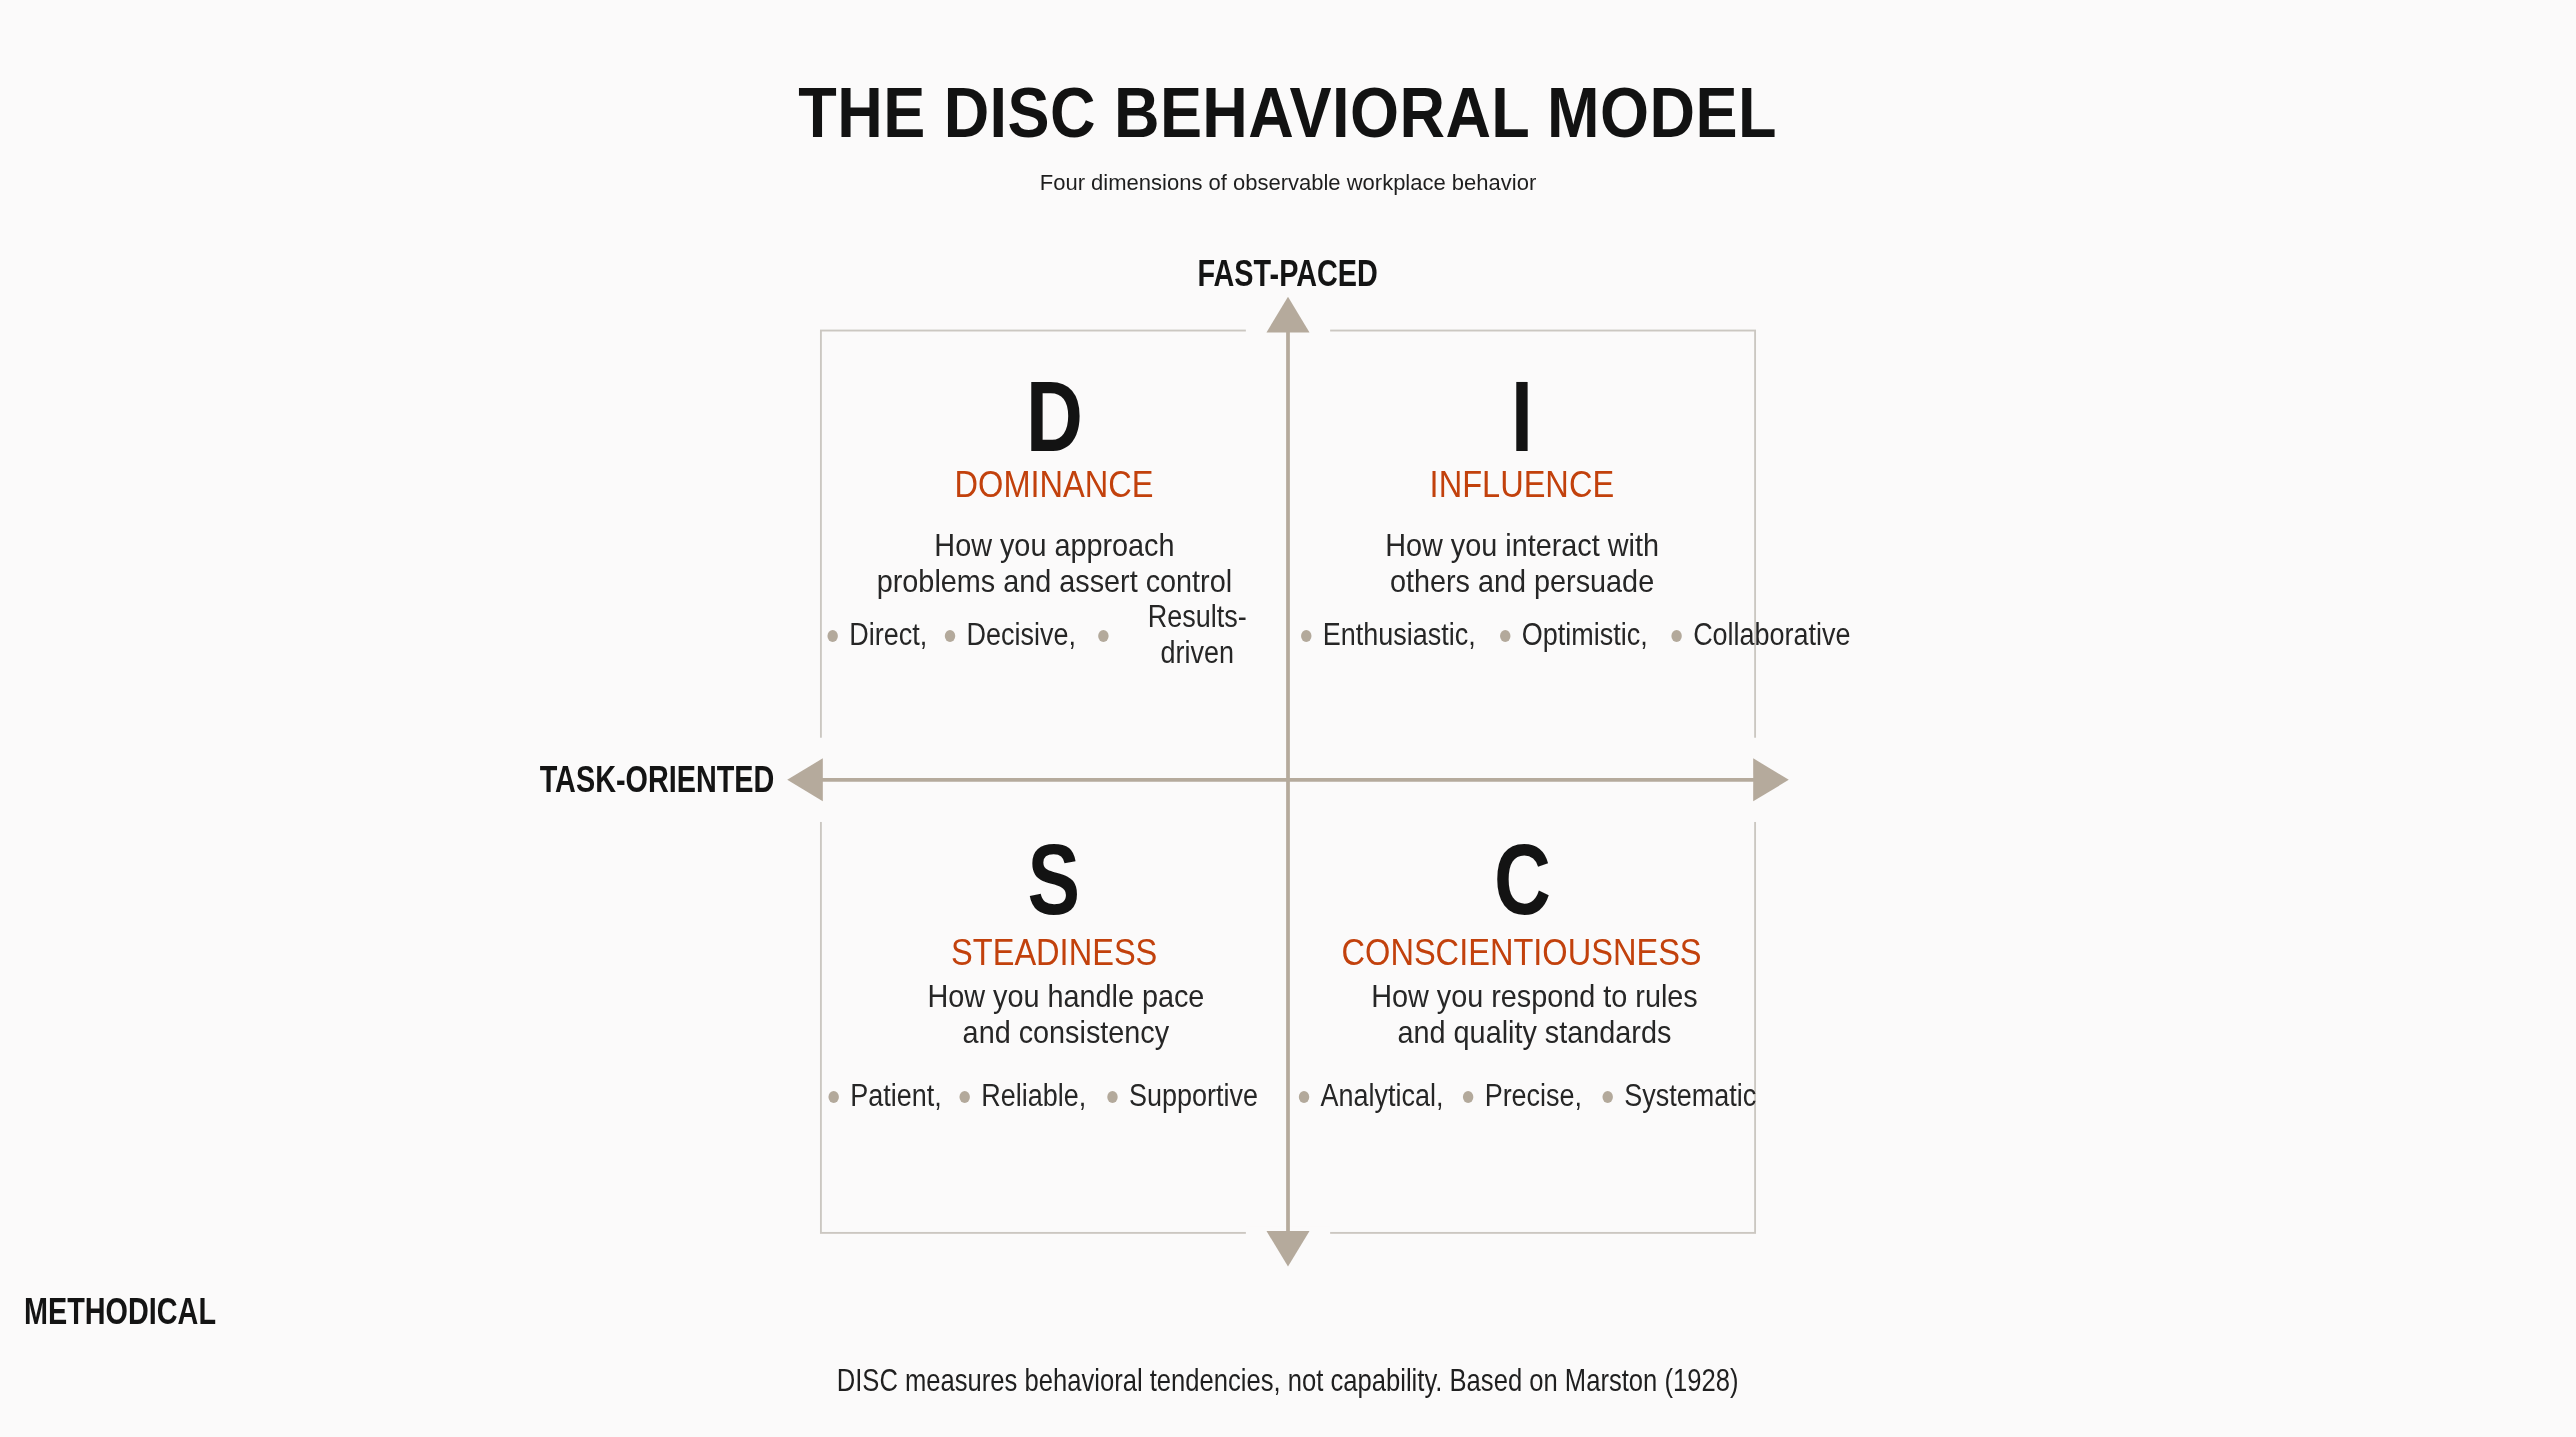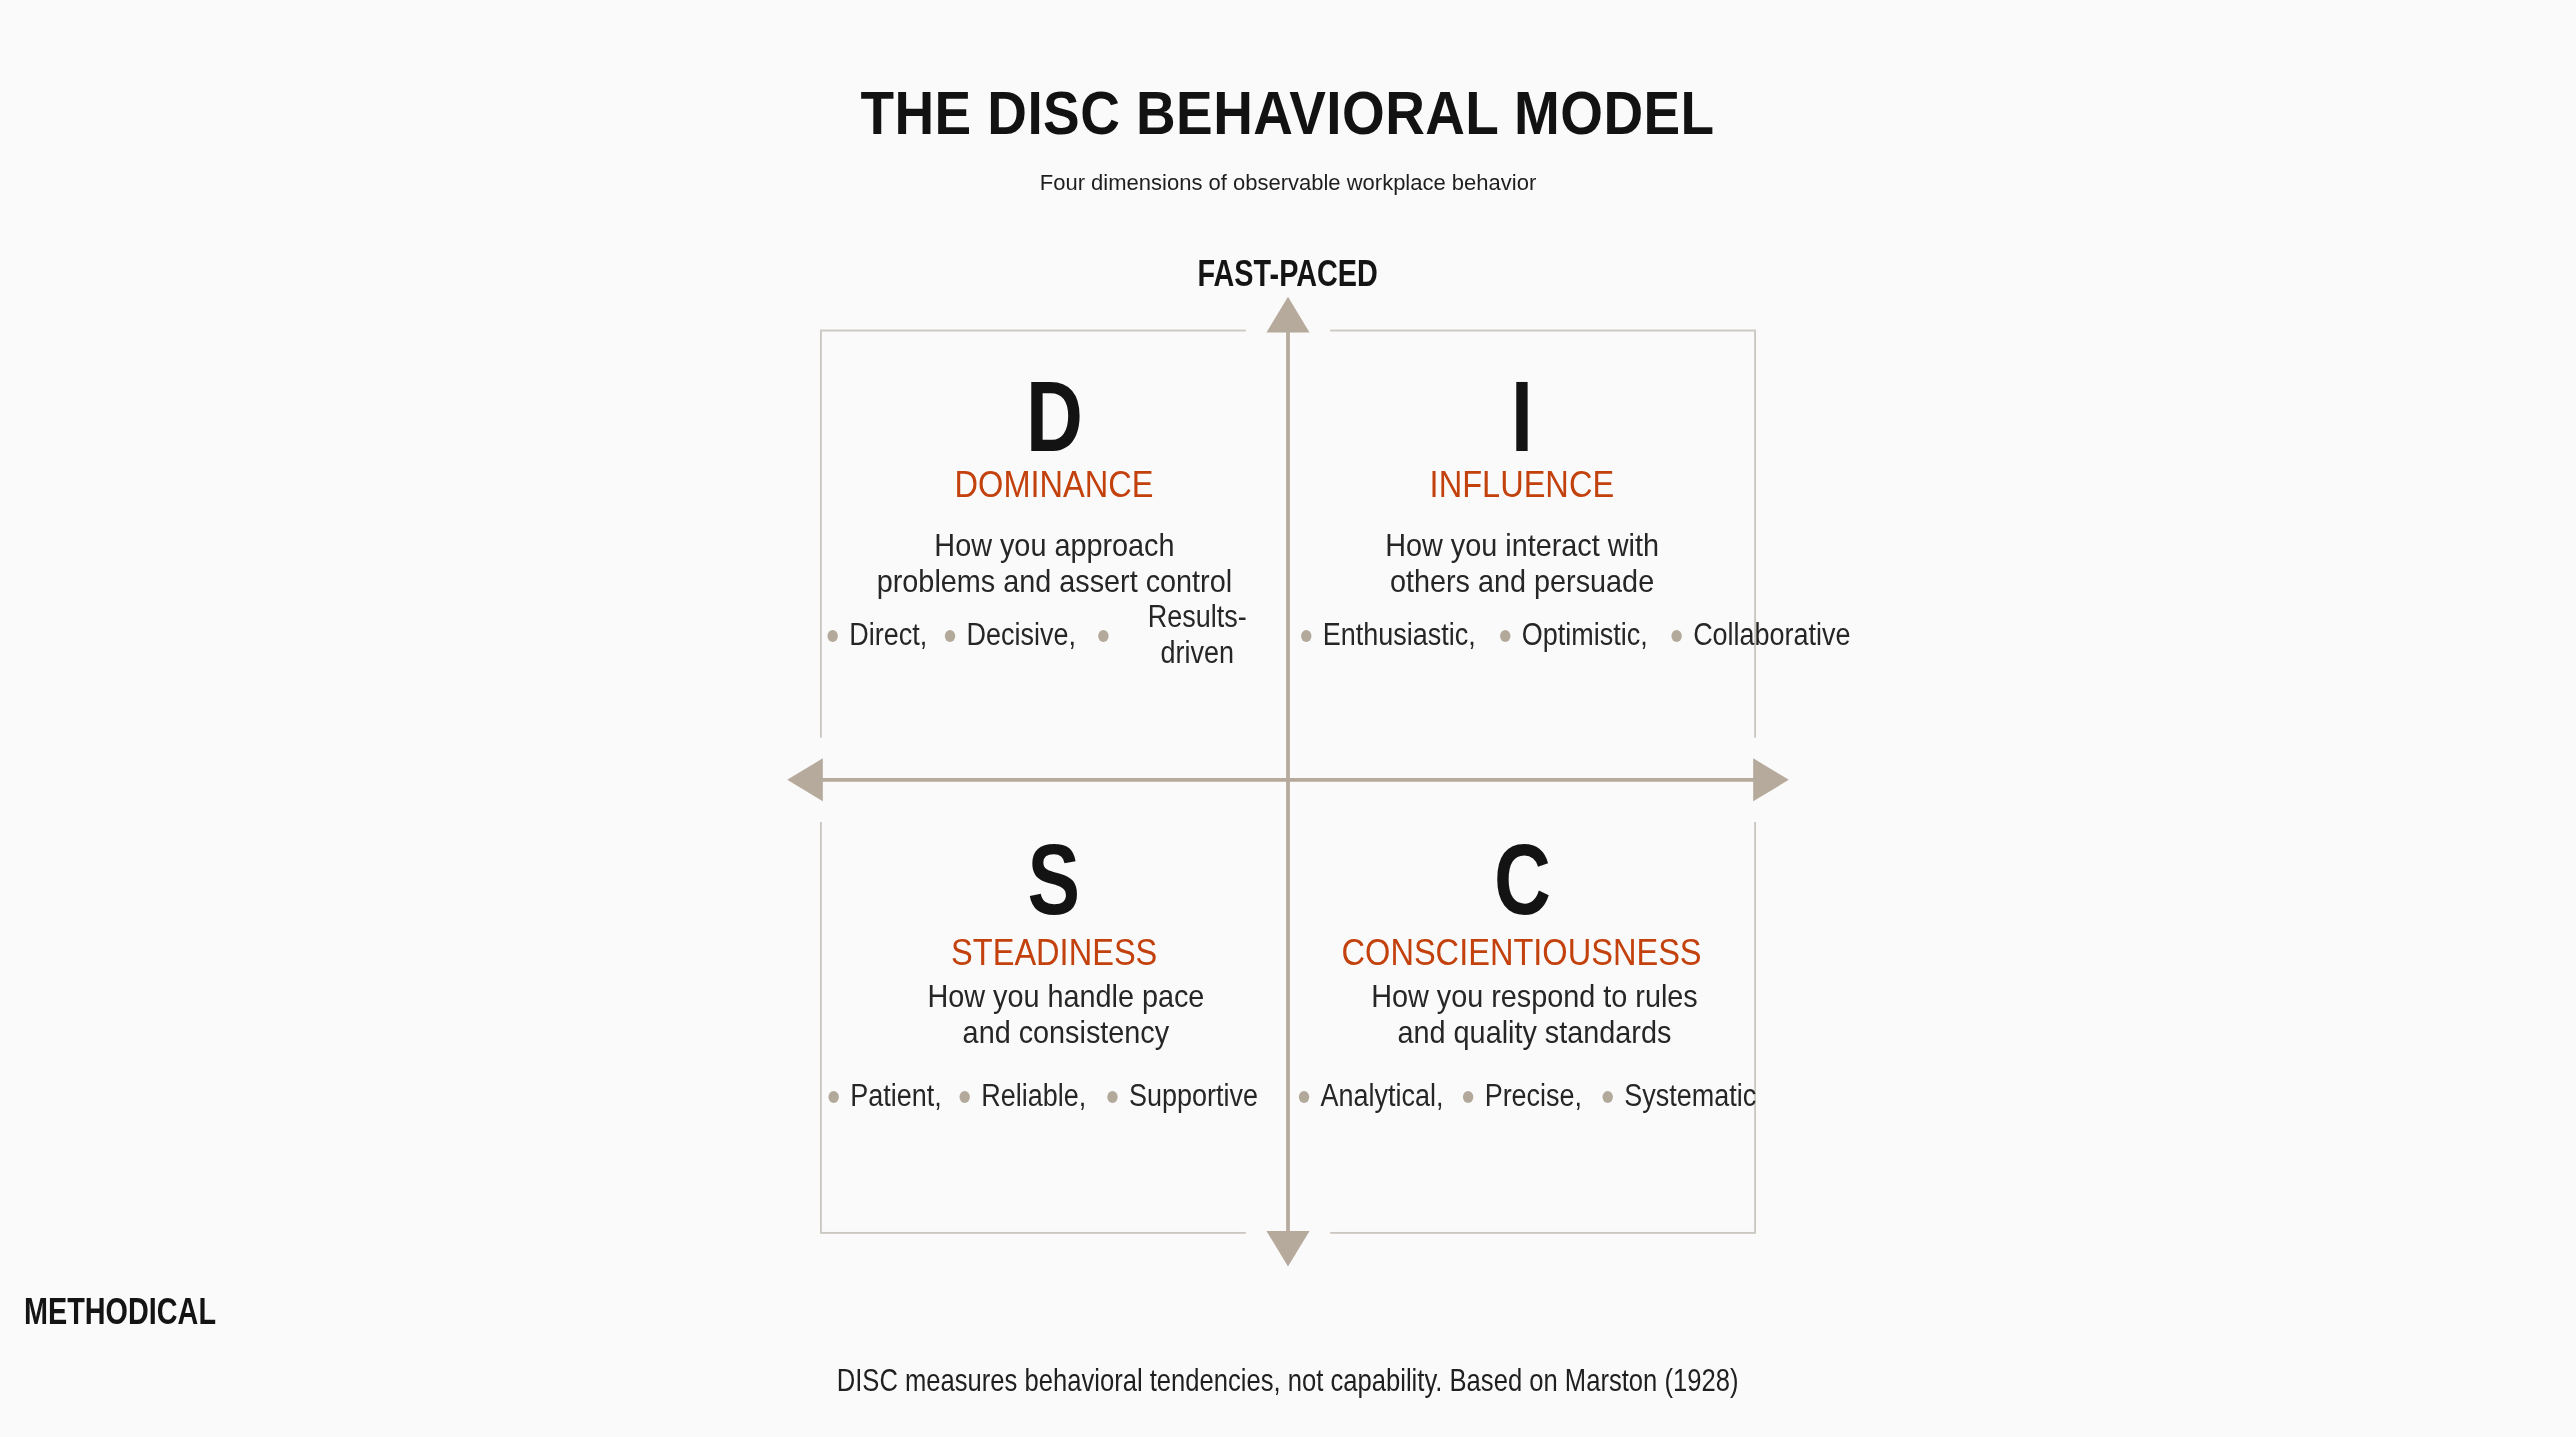--- a/index.html
+++ b/index.html
@@ -10,21 +10,21 @@
   }
   .diagram-svg{position:absolute;left:0;top:0;pointer-events:none;}
 
   .center-wrap{position:absolute;left:0;width:2576px;text-align:center;white-space:nowrap;}
   .cond{display:inline-block;transform-origin:center center;white-space:pre-line;}
   .sx90{transform:scaleX(0.90);}
   .sx88{transform:scaleX(0.88);}
   .sx80{transform:scaleX(0.80);}
   .sx78{transform:scaleX(0.78);}
 
-  .title{font-size:61px;line-height:73px;font-weight:700;color:#121212;margin:0;letter-spacing:0.5px;}
+  .title{font-size:70px;line-height:73px;font-weight:700;color:#121212;margin:0;letter-spacing:0.5px;}
   .subtitle{font-size:22px;line-height:39px;font-weight:400;color:#1e1e1e;}
 
   .axis-label{position:absolute;font-size:36px;line-height:45px;font-weight:700;color:#141414;white-space:nowrap;}
   .axis-top{top:251px;left:0;width:2576px;text-align:center;}
   .axis-bottom{top:1289px;left:0;width:2576px;}
   .axis-left{top:757px;left:306px;width:468px;text-align:right;}
   .axis-left .cond{transform-origin:right center;}
   .axis-right{top:757px;left:1803px;width:468px;text-align:left;}
   .axis-right .cond{transform-origin:left center;}
 
@@ -87,20 +87,23 @@
   </div>
   <div class="center-wrap" style="top:163px;">
     <span class="subtitle">Four dimensions of observable workplace behavior</span>
   </div>
 
   <div class="axis-label axis-top">
     <span class="cond sx80">FAST-PACED</span>
   </div>
   <div class="axis-label axis-bottom">
     <span class="cond sx80">METHODICAL</span>
+  </div>
+  <div class="axis-label axis-left">
+    <span class="cond sx80">TASK-ORIENTED</span>
   </div>
 
   <section class="quad q-top" id="quad-d">
     <div class="q-letter"><span class="cond sx78">D</span></div>
     <div class="q-name"><span class="cond sx88">DOMINANCE</span></div>
     <div class="q-desc"><span class="cond sx90">How you approach
 problems and assert control</span></div>
     <div class="q-traits">
       <div class="trait-row">
           <span class="dot"></span>

